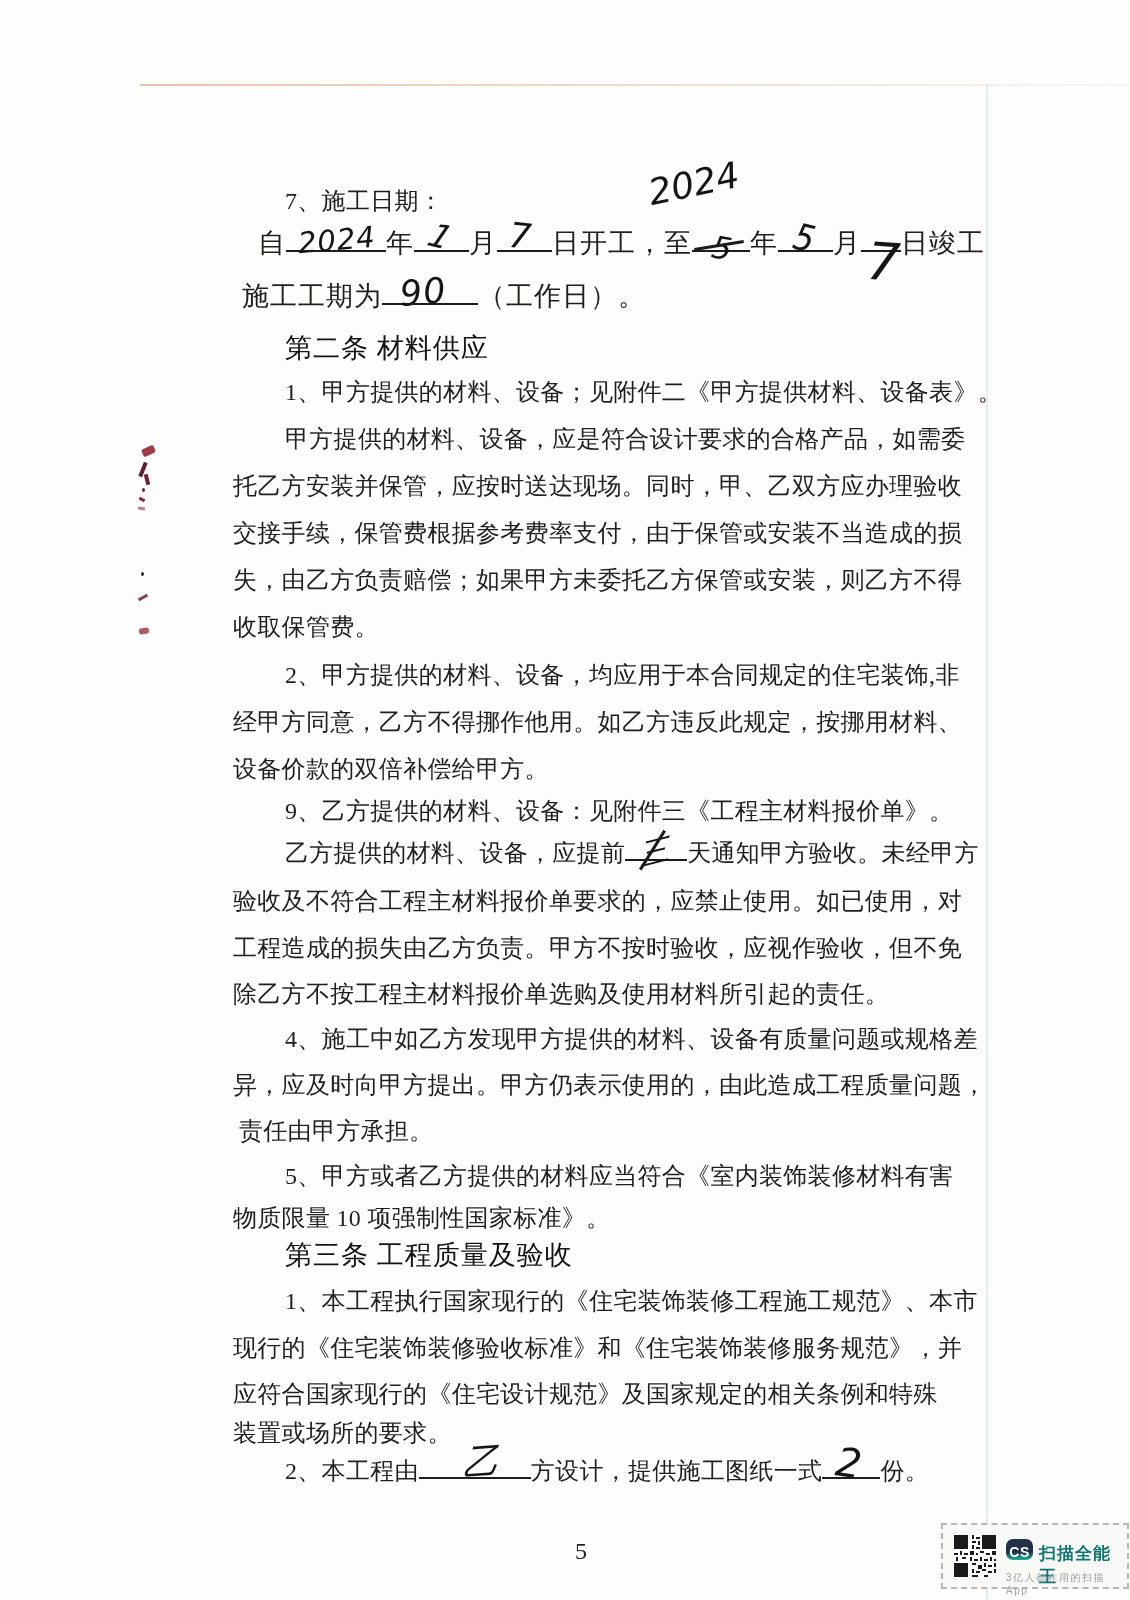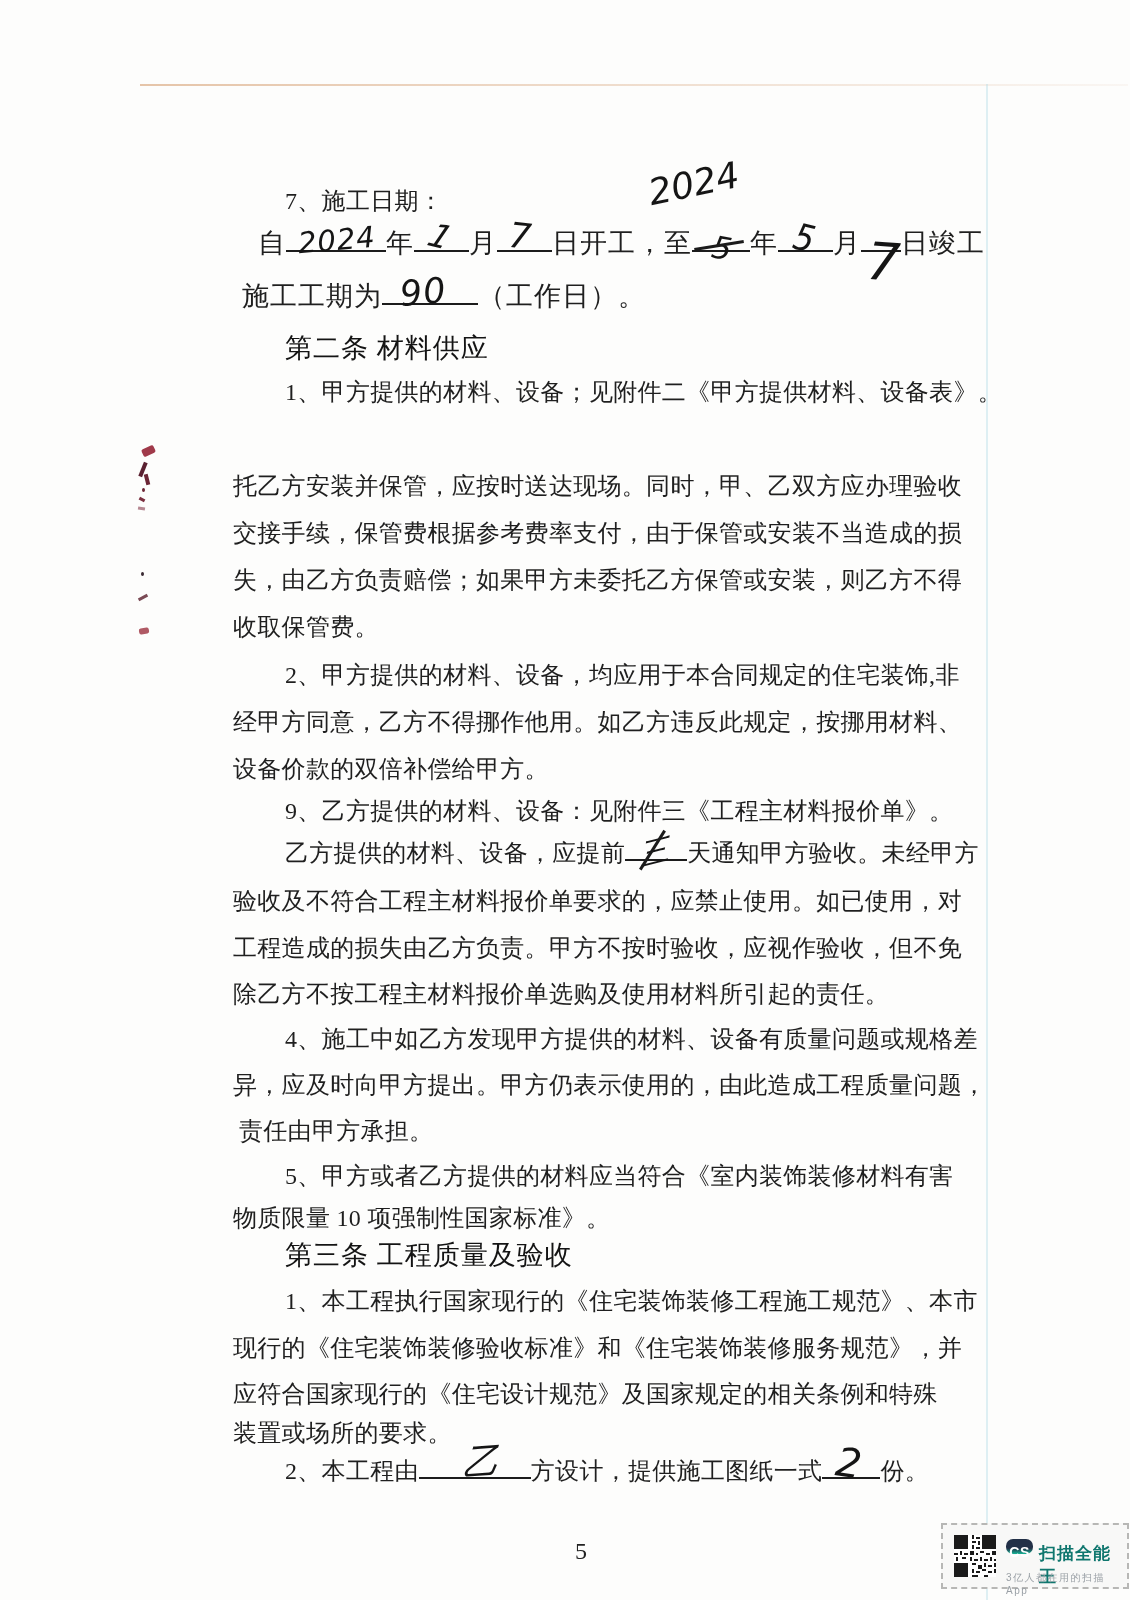--- a/index.html
+++ b/index.html
@@ -39,21 +39,21 @@
   }
   .mark{position:absolute;}
   
   .wm{
     position:absolute; left:941px; top:1523px; width:188px; height:66px;
     background:#f8f8f7; border:2px dashed #b7b7b5; box-sizing:border-box;
     font-family:"Liberation Sans","DejaVu Sans",sans-serif;
   }
   .wm-qr{position:absolute; left:11px; top:10px; width:42px; height:42px;}
   .wm-logo{
-    position:absolute; left:63px; top:14px; width:27px; height:15px; border-radius:7px;
+    position:absolute; left:63px; top:14px; width:27px; height:21px; border-radius:7px;
     background:linear-gradient(180deg,#223047 62%,#17b597 100%);
     color:#ffffff; font-weight:bold; font-size:14px; text-align:center; line-height:27px;
     letter-spacing:0.5px;
   }
   .wm-title{position:absolute; left:96px; top:17px; font-size:17px; font-weight:bold; color:#0f766e; letter-spacing:1px;}
   .wm-tag{position:absolute; left:63px; top:46px; font-size:10px; color:#9aa0a6; letter-spacing:1.5px;}
   .pageno{position:absolute; left:575px; top:1538px; font-size:24px; color:#222;}
 </style>
 </head>
 <body>
@@ -81,20 +81,21 @@
     <span>自</span><span class="blank" style="width:100px;"><span class="hw" style="font-size:29px;left:12px;bottom:-5px;transform:rotate(-5deg);">2024</span></span><span>年</span><span class="blank" style="width:55px;"><span class="hw" style="font-size:33px;left:16px;bottom:-3px;transform:rotate(14deg) skewX(-10deg);">1</span></span><span>月</span><span class="blank" style="width:55px;"><span class="hw" style="font-size:35px;left:12px;bottom:-4px;transform:rotate(6deg);">7</span></span><span>日开工，至</span><span class="blank" style="width:58px;"><span class="hw" style="font-size:31px;left:20px;bottom:-14px;transform:rotate(10deg);">5</span><span class="strike" style="width:50px;height:2.5px;bottom:4px;left:2px;transform:rotate(-9deg);"></span></span><span>年</span><span class="blank" style="width:55px;"><span class="hw" style="font-size:32px;left:16px;bottom:-4px;transform:rotate(14deg) scaleY(1.15);">5</span></span><span>月</span><span class="blank" style="width:40px;"><span class="hw" style="font-size:52px;left:6px;bottom:-38px;transform:rotate(4deg);z-index:3;">7</span></span><span>日竣工</span>
   </div>
 
   <div class="line fill-line" style="left:242px;top:279px;">
     <span>施工工期为</span><span class="blank" style="width:96px;"><span class="hw" style="font-size:35px;left:18px;bottom:-7px;transform:rotate(-6deg);">90</span></span><span>（工作日）。</span>
   </div>
 
   <div class="line heading" style="left:285px;top:331px;">第二条 材料供应</div>
 
   <div class="line" style="left:285px;top:377px;">1、甲方提供的材料、设备；见附件二《甲方提供材料、设备表》。</div>
+  <div class="line" style="left:285px;top:424px;">甲方提供的材料、设备，应是符合设计要求的合格产品，如需委</div>
   <div class="line" style="left:233px;top:471px;">托乙方安装并保管，应按时送达现场。同时，甲、乙双方应办理验收</div>
   <div class="line" style="left:233px;top:518px;">交接手续，保管费根据参考费率支付，由于保管或安装不当造成的损</div>
   <div class="line" style="left:233px;top:565px;">失，由乙方负责赔偿；如果甲方未委托乙方保管或安装，则乙方不得</div>
   <div class="line" style="left:233px;top:612px;">收取保管费。</div>
   <div class="line" style="left:285px;top:660px;">2、甲方提供的材料、设备，均应用于本合同规定的住宅装饰,非</div>
   <div class="line" style="left:233px;top:707px;">经甲方同意，乙方不得挪作他用。如乙方违反此规定，按挪用材料、</div>
   <div class="line" style="left:233px;top:754px;">设备价款的双倍补偿给甲方。</div>
   <div class="line" style="left:285px;top:796px;">9、乙方提供的材料、设备：见附件三《工程主材料报价单》。</div>
 
   <div class="line" style="left:285px;top:838px;">

